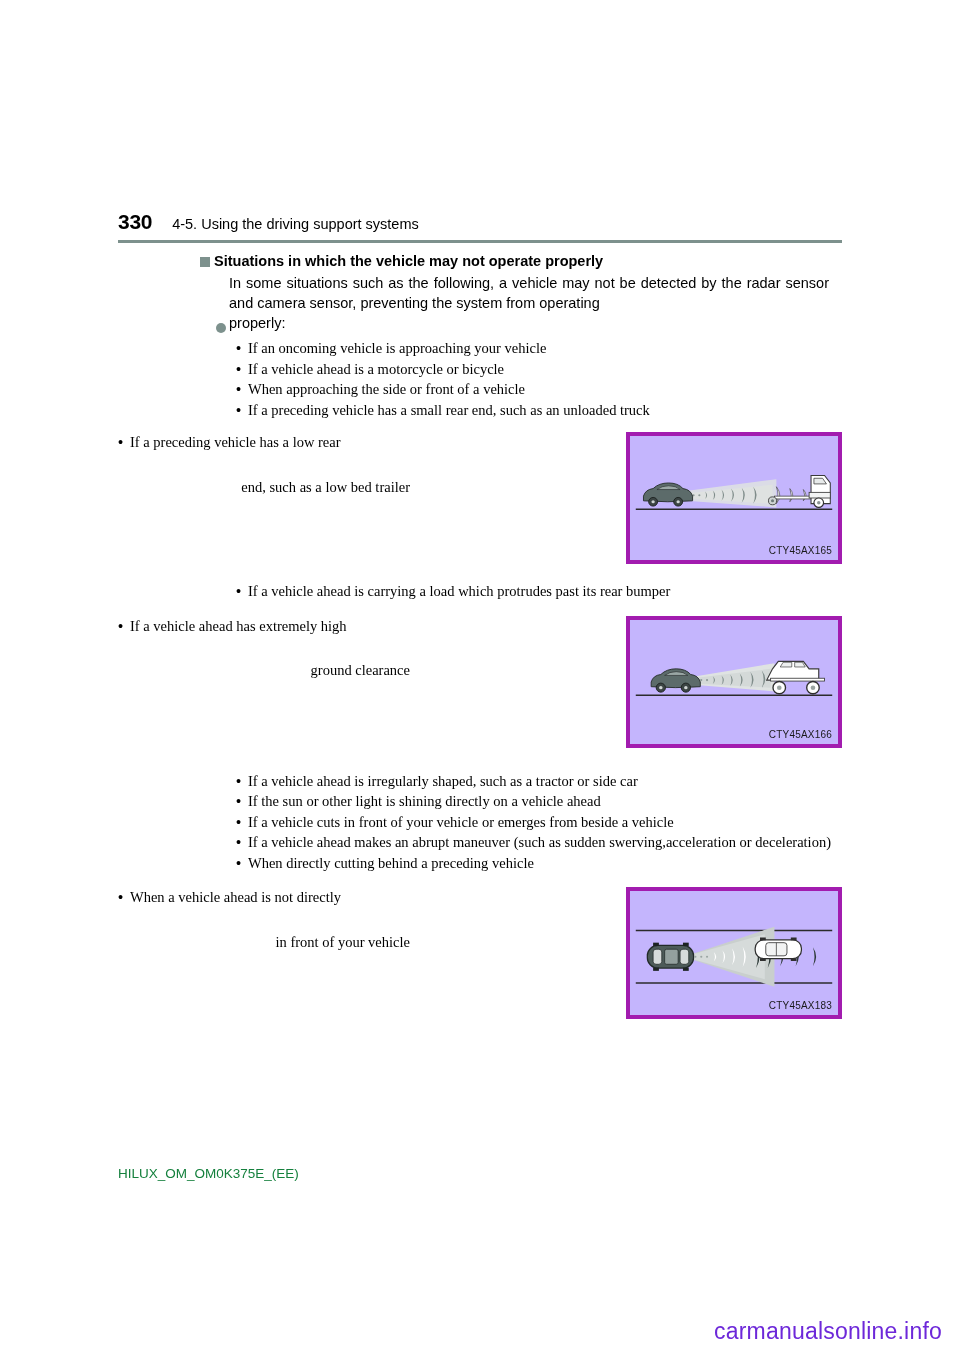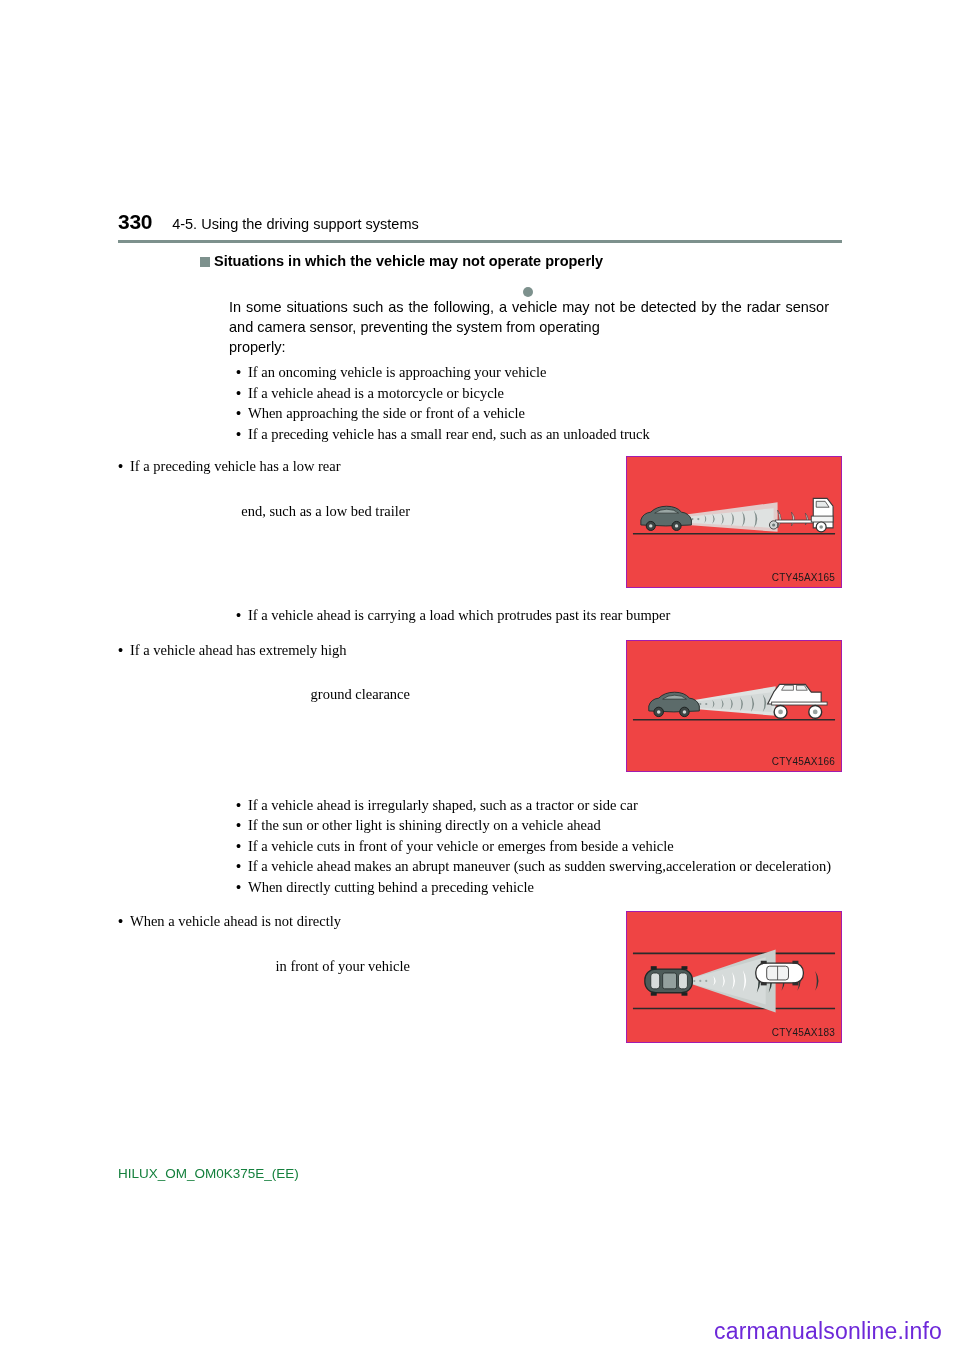--- a/index.html
+++ b/index.html
@@ -67,24 +67,23 @@
   }
   .h-square-text {
     font-size: 14.5px;
     font-weight: bold;
     line-height: 19px;
   }
 
   
   .b-round {
     display: flex;
-    align-items: center;
+    align-items: flex-end;
     margin-left: 98px;
-    margin-top: 11px;
-    flex-direction: column;
+    margin-top: 2px;
   }
   .rd-marker {
     width: 10px;
     height: 10px;
     border-radius: 50%;
     background: #7d918d;
     margin-top: 5px;
     margin-right: 3px;
     flex: 0 0 auto;
   }
@@ -128,22 +127,22 @@
     position: relative;
     margin-top: 10px;
     min-height: 132px;
   }
   .fig-box {
     position: absolute;
     right: 0;
     top: 0;
     width: 216px;
     height: 132px;
-    border: 1px solid #a21caf;
-    background: #ef4444;
+    border: 4px solid #a21caf;
+    background: #c4b5fd;
     box-sizing: border-box;
   }
   .fig-caption {
     position: absolute;
     right: 6px;
     bottom: 4px;
     font-size: 10px;
     letter-spacing: 0.2px;
     color: #1a1a1a;
   }

